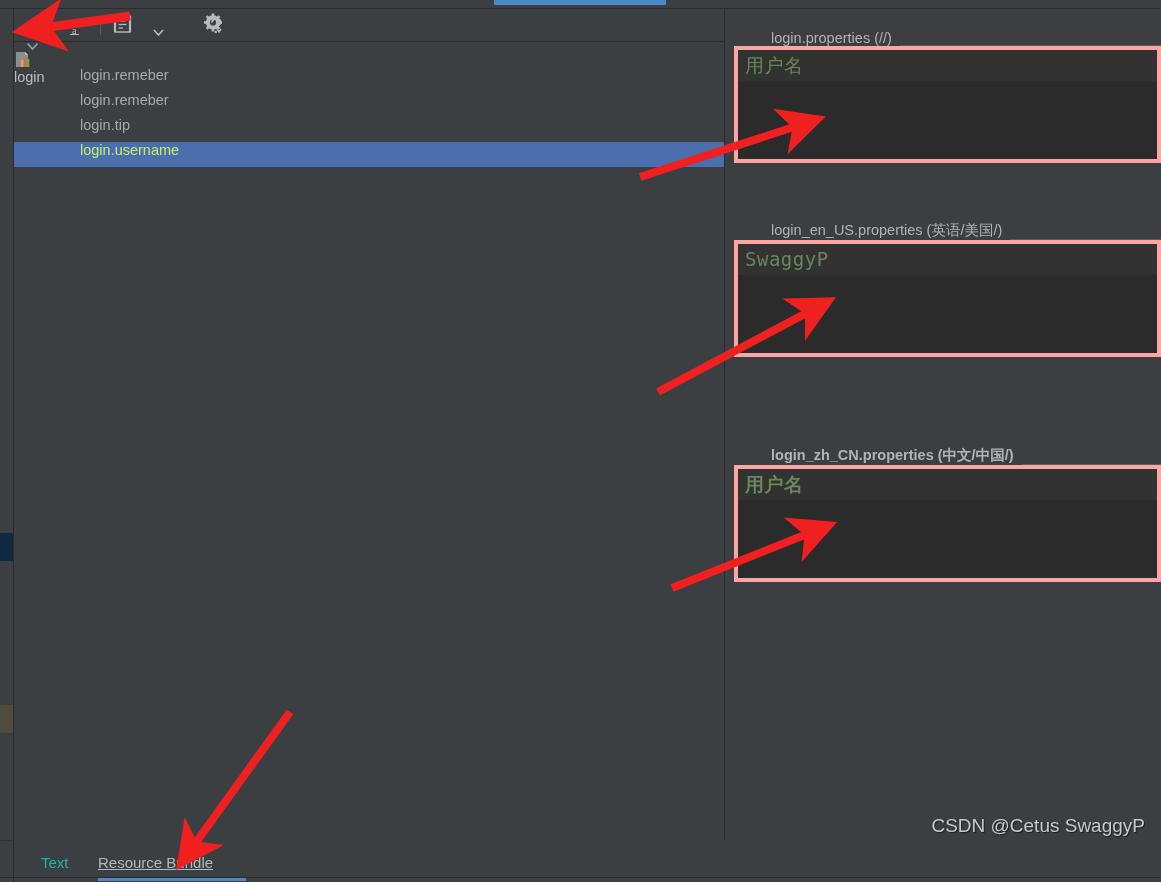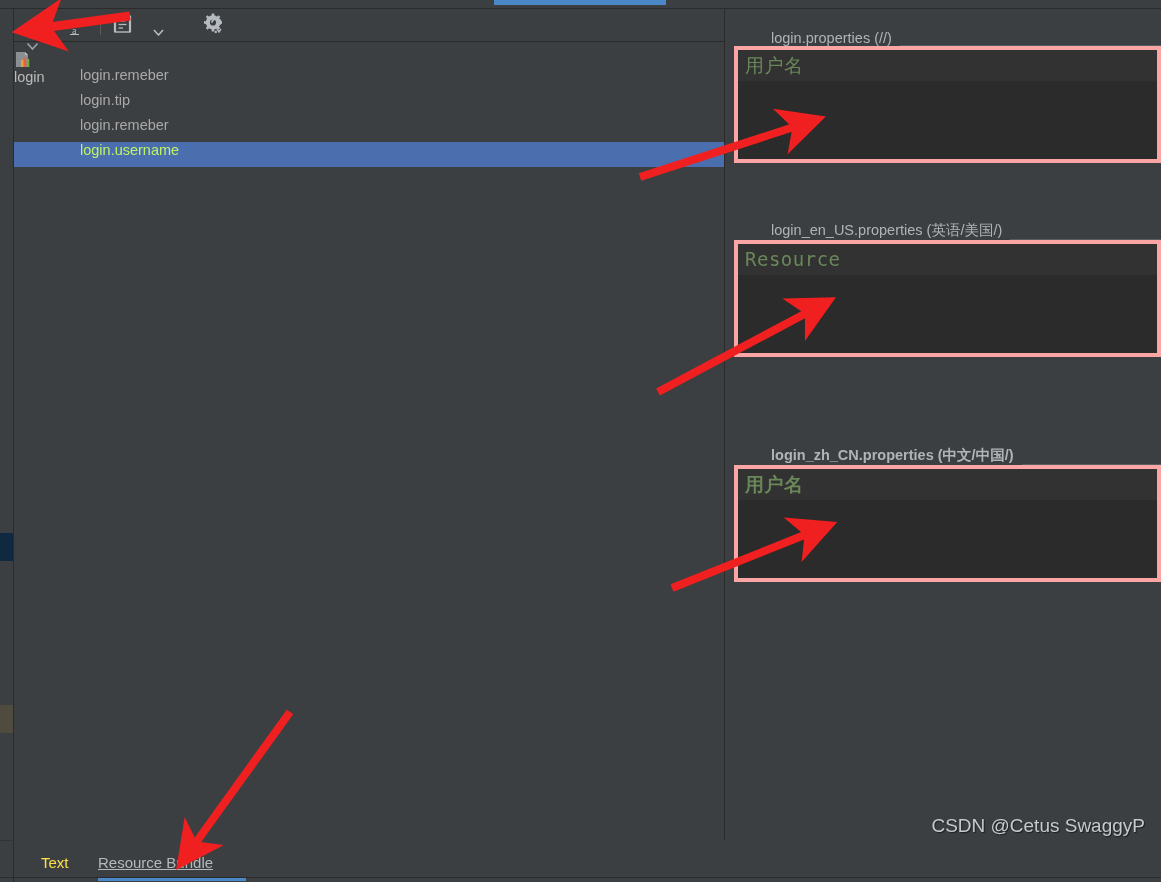--- a/index.html
+++ b/index.html
@@ -233,21 +233,21 @@
     position: absolute;
     left: 0; top: 877px;
     width: 1161px; height: 1px;
     background: #2b2b2b;
   }
   .btab {
     position: absolute;
     top: 6px;
     height: 32px;
     font-size: 15px;
-    color: #fde047;
+    color: #14b8a6;
     display: flex;
     align-items: center;
     white-space: nowrap;
   }
   .btab.text-tab { left: 27px; }
   .btab.rb-tab { left: 84px; color: #b4b9be; text-decoration: underline; }
   .btab-underline {
     position: absolute;
     left: 84px; top: 38px;
     width: 148px; height: 3px;
@@ -367,24 +367,24 @@
           <rect x="13" y="8" width="2.3" height="8" fill="#6fae3e"></rect>
         </svg>
       </span>
       <span>login</span>
     </div>
 
     <div class="tree-row">
       <span class="tree-label-child">login.remeber</span>
     </div>
     <div class="tree-row">
+      <span class="tree-label-child">login.remeber</span>
+    </div>
+    <div class="tree-row">
       <span class="tree-label-child">login.tip</span>
-    </div>
-    <div class="tree-row">
-      <span class="tree-label-child">login.remeber</span>
     </div>
     <div class="tree-row selected">
       <span class="tree-label-child">login.username</span>
     </div>
   </div>
 
   <div class="vdivider"></div>
 
   <div class="right-panel">
 
@@ -399,21 +399,21 @@
       </div>
     </div>
 
     <div class="section" style="top:204px;">
       <div class="section-title-row">
         <span class="section-title">login_en_US.properties (英语/美国/)</span>
         <span class="title-rule"></span>
       </div>
       <div class="editor-box">
         <div class="editor-caretline"></div>
-        <div class="editor-text">Resource</div>
+        <div class="editor-text">SwaggyP</div>
       </div>
     </div>
 
     <div class="section" style="top:429px;font-weight:bold;">
       <div class="section-title-row">
         <span class="section-title">login_zh_CN.properties (中文/中国/)</span>
         <span class="title-rule"></span>
       </div>
       <div class="editor-box">
         <div class="editor-caretline"></div>

